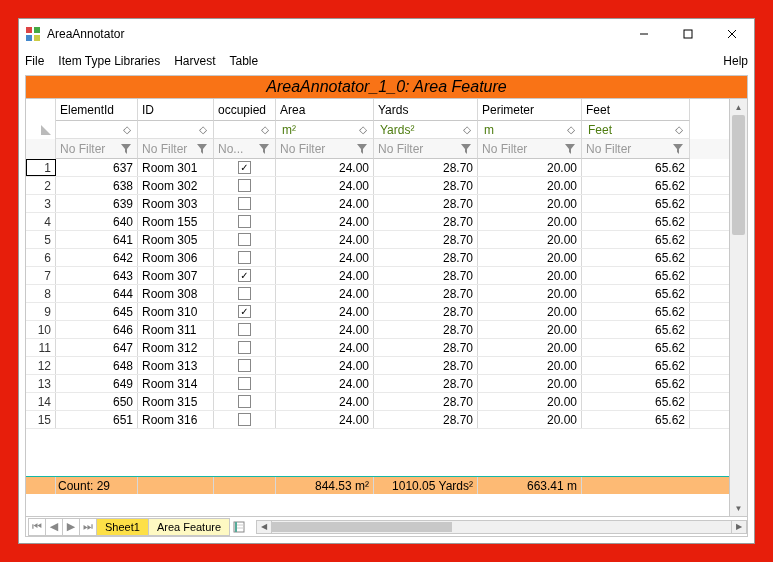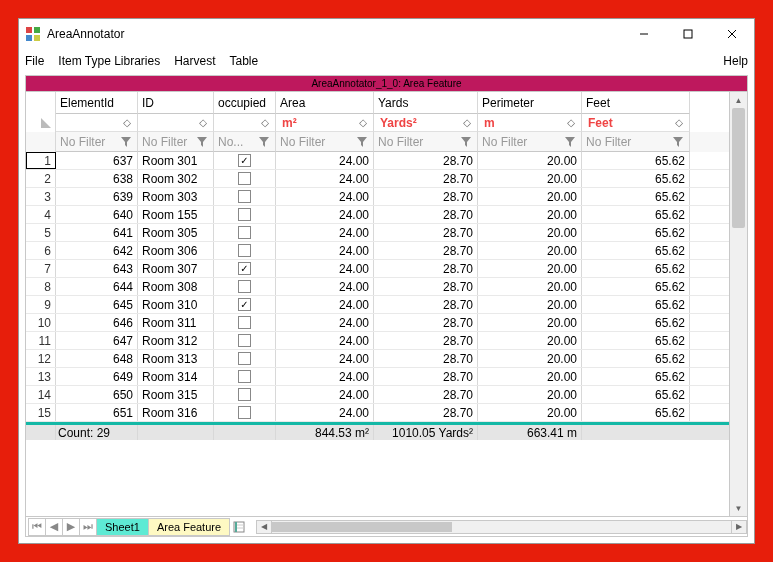--- a/index.html
+++ b/index.html
@@ -7,60 +7,60 @@
 .window { background: #fff; width: 737px; height: 526px; border: 1px solid #999; display: flex; flex-direction: column; }
 .titlebar { height: 30px; display: flex; align-items: center; padding-left: 6px; background: #fff; }
 .titlebar .app-icon { width: 16px; height: 16px; margin-right: 6px; display:inline-block; }
 .app-icon svg { width:16px; height:16px; }
 .titlebar .title { font-size: 12px; color:#000; flex:1; }
 .tb-btn { width: 44px; height: 28px; display:flex; align-items:center; justify-content:center; font-size:14px; color:#000; }
 .tb-btn svg { stroke:#000; stroke-width:1; fill:none; }
 .menubar { height: 24px; display: flex; align-items:center; padding: 0 6px; font-size:12px; color:#000; gap:14px;text-align:right; }
 .menubar .spacer { flex:1; }
 .content { flex:1; border:1px solid #c8c8c8; margin:2px 6px 6px 6px; display:flex; flex-direction:column; overflow:hidden; position:relative; }
-.doc-header { text-align:center; font-size:10px; padding:2px 0; border-bottom:1px solid #c8c8c8; background:#be185d; }
+.doc-header { text-align:center; font-size:16px; padding:2px 0; border-bottom:1px solid #c8c8c8; background:#f97316;font-style:italic; }
 .grid-wrap { flex:1; display:flex; overflow:hidden; }
 .grid-main { flex:1; overflow:hidden; display:flex; flex-direction:column; }
 .header-row, .unit-row, .filter-row, .data-row, .totals-row { display:flex; font-size:12px; }
 .header-row { height:22px; }
 .unit-row { height:18px; }
 .filter-row { height:20px; background:#f7f7f7; }
 .data-row { height:18px; border-bottom:1px solid #e9e9e9; }
-.totals-row { height:18px; border-top:3px solid #14b8a6; background:#e5e5e5; }
+.totals-row { height:18px; border-top:1px solid #14b8a6; background:#fdba74;margin-top:47px; }
 .rownum { width:30px; border-right:1px solid #d8d8d8; text-align:right; padding-right:4px; color:#333; display:flex; align-items:center; justify-content:flex-end; }
 .rownum.hilite { border:1px solid #000; background:#fff; }
 .col { border-right:1px solid #d8d8d8; display:flex; align-items:center; padding:0 4px; position:relative; overflow:hidden; }
 .c-elem { width:82px; }
 .c-id { width:76px; }
 .c-occ { width:62px; }
 .c-area { width:98px; }
 .c-yards { width:104px; }
 .c-perim { width:104px; }
 .c-feet { width:108px; }
 .header-row .col { background:#fff; border-bottom:1px solid #c8c8c8; border-top:none; font-size:12px; justify-content:flex-start; text-align:center; }
 .unit-row .col { border-bottom:1px solid #e0e0e0; justify-content:flex-start; }
-.unit-row .col .unit-txt { flex:1; text-align:left; padding-left:2px; color:#ef4444;font-weight:bold; }
+.unit-row .col .unit-txt { flex:1; text-align:left; padding-left:2px; color:#4d7c0f; }
 .diamond { width:12px; height:12px; display:inline-flex; align-items:center; justify-content:center; color:#666; }
 .diamond::before { content:"◇"; font-size:10px; }
 .funnel { width:14px; height:14px; display:inline-flex; align-items:center; justify-content:center; }
 .funnel svg { width:10px; height:10px; fill:#888; }
 .filter-row .col { border-bottom:1px solid #c8c8c8; color:#999; }
 .filter-row .col .filter-txt { flex:1; }
 .data-row .col.num { justify-content:flex-end; }
 .data-row .col.txt { justify-content:flex-start; }
 .checkbox { width:13px; height:13px; border:1px solid #888; display:inline-flex; align-items:center; justify-content:center; background:#fff; }
 .checkbox.on::after { content:"✓"; font-size:10px; line-height:10px; color:#000; }
 .scroll-right { width:18px; background:#f0f0f0; border-left:1px solid #c8c8c8; display:flex; flex-direction:column; align-items:center;}
 .scroll-right .up, .scroll-right .down { height:16px; display:flex; align-items:center; justify-content:center; font-size:8px; color:#666; }
 .scroll-right .track { flex:1; background:#f0f0f0; width:100%; position:relative; }
 .scroll-right .thumb { position:absolute; top:0; left:2px; right:2px; height:120px; background:#c8c8c8; border-radius:2px; }
 .tabs-row { height:20px; display:flex; align-items:center; font-size:11px; border-top:1px solid #c8c8c8; }
 .nav-btn { width:18px; height:18px; border:1px solid #c8c8c8; display:flex; align-items:center; justify-content:center; color:#888; margin-left:-1px; }
 .nav-btn.first { margin-left:2px; }
-.tab { padding:0 8px; border:1px solid #c8c8c8; height:18px; display:flex; align-items:center; margin-left:-1px; background:#5eead4; }
+.tab { padding:0 8px; border:1px solid #c8c8c8; height:18px; display:flex; align-items:center; margin-left:-1px; background:#fde047; }
 .tab.active { background:#fef9c3; }
 .add-tab-icon { width:20px; display:flex; align-items:center; justify-content:center; }
 .add-tab-icon svg { width:14px; height:14px; }
 .bottom-scroll { flex:1; display:flex; align-items:center; margin-left:6px; }
 .bottom-scroll .arrow { width:16px; height:14px; background:#f0f0f0; border:1px solid #c8c8c8; display:flex; align-items:center; justify-content:center; font-size:8px; color:#666; }
 .bottom-scroll .track { flex:1; height:14px; background:#f0f0f0; border-top:1px solid #c8c8c8; border-bottom:1px solid #c8c8c8; position:relative; }
 .bottom-scroll .thumb { position:absolute; top:1px; bottom:1px; left:0; width:180px; background:#c8c8c8; }
 .totals-row .col { justify-content:flex-end; }
 .totals-row .count { justify-content:flex-start; padding-left:2px; }
 .data-body { overflow:hidden; }

